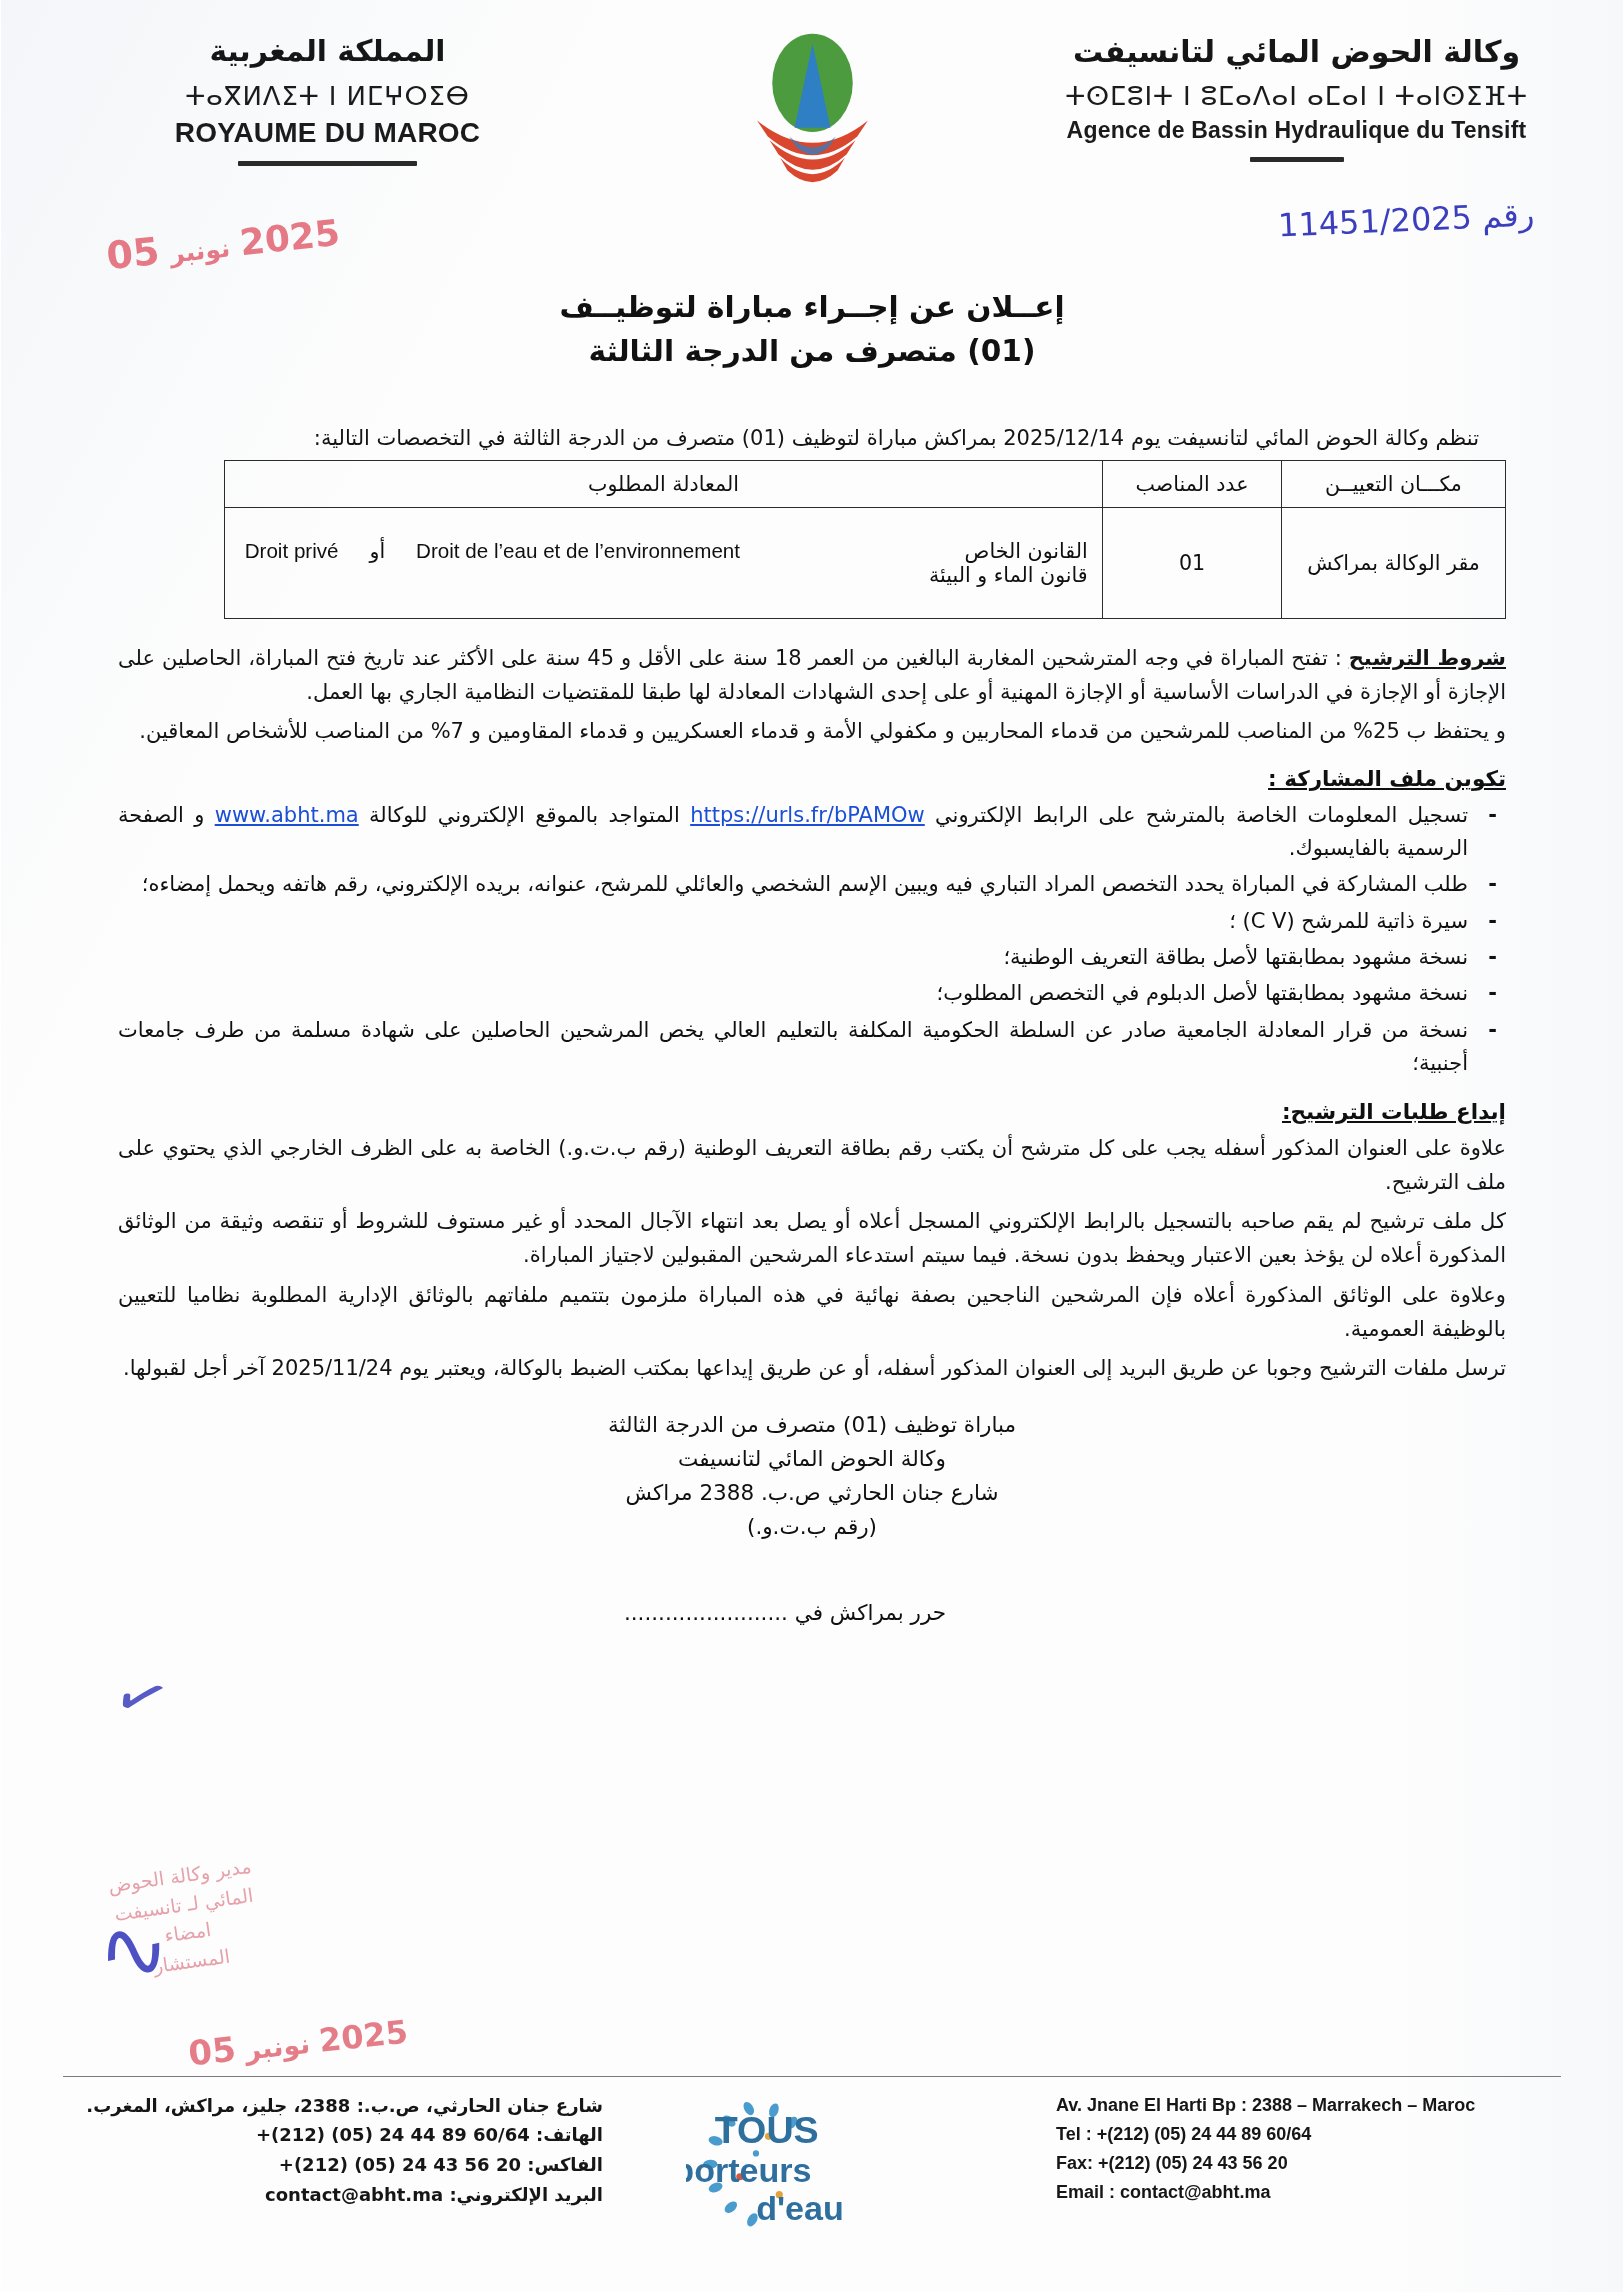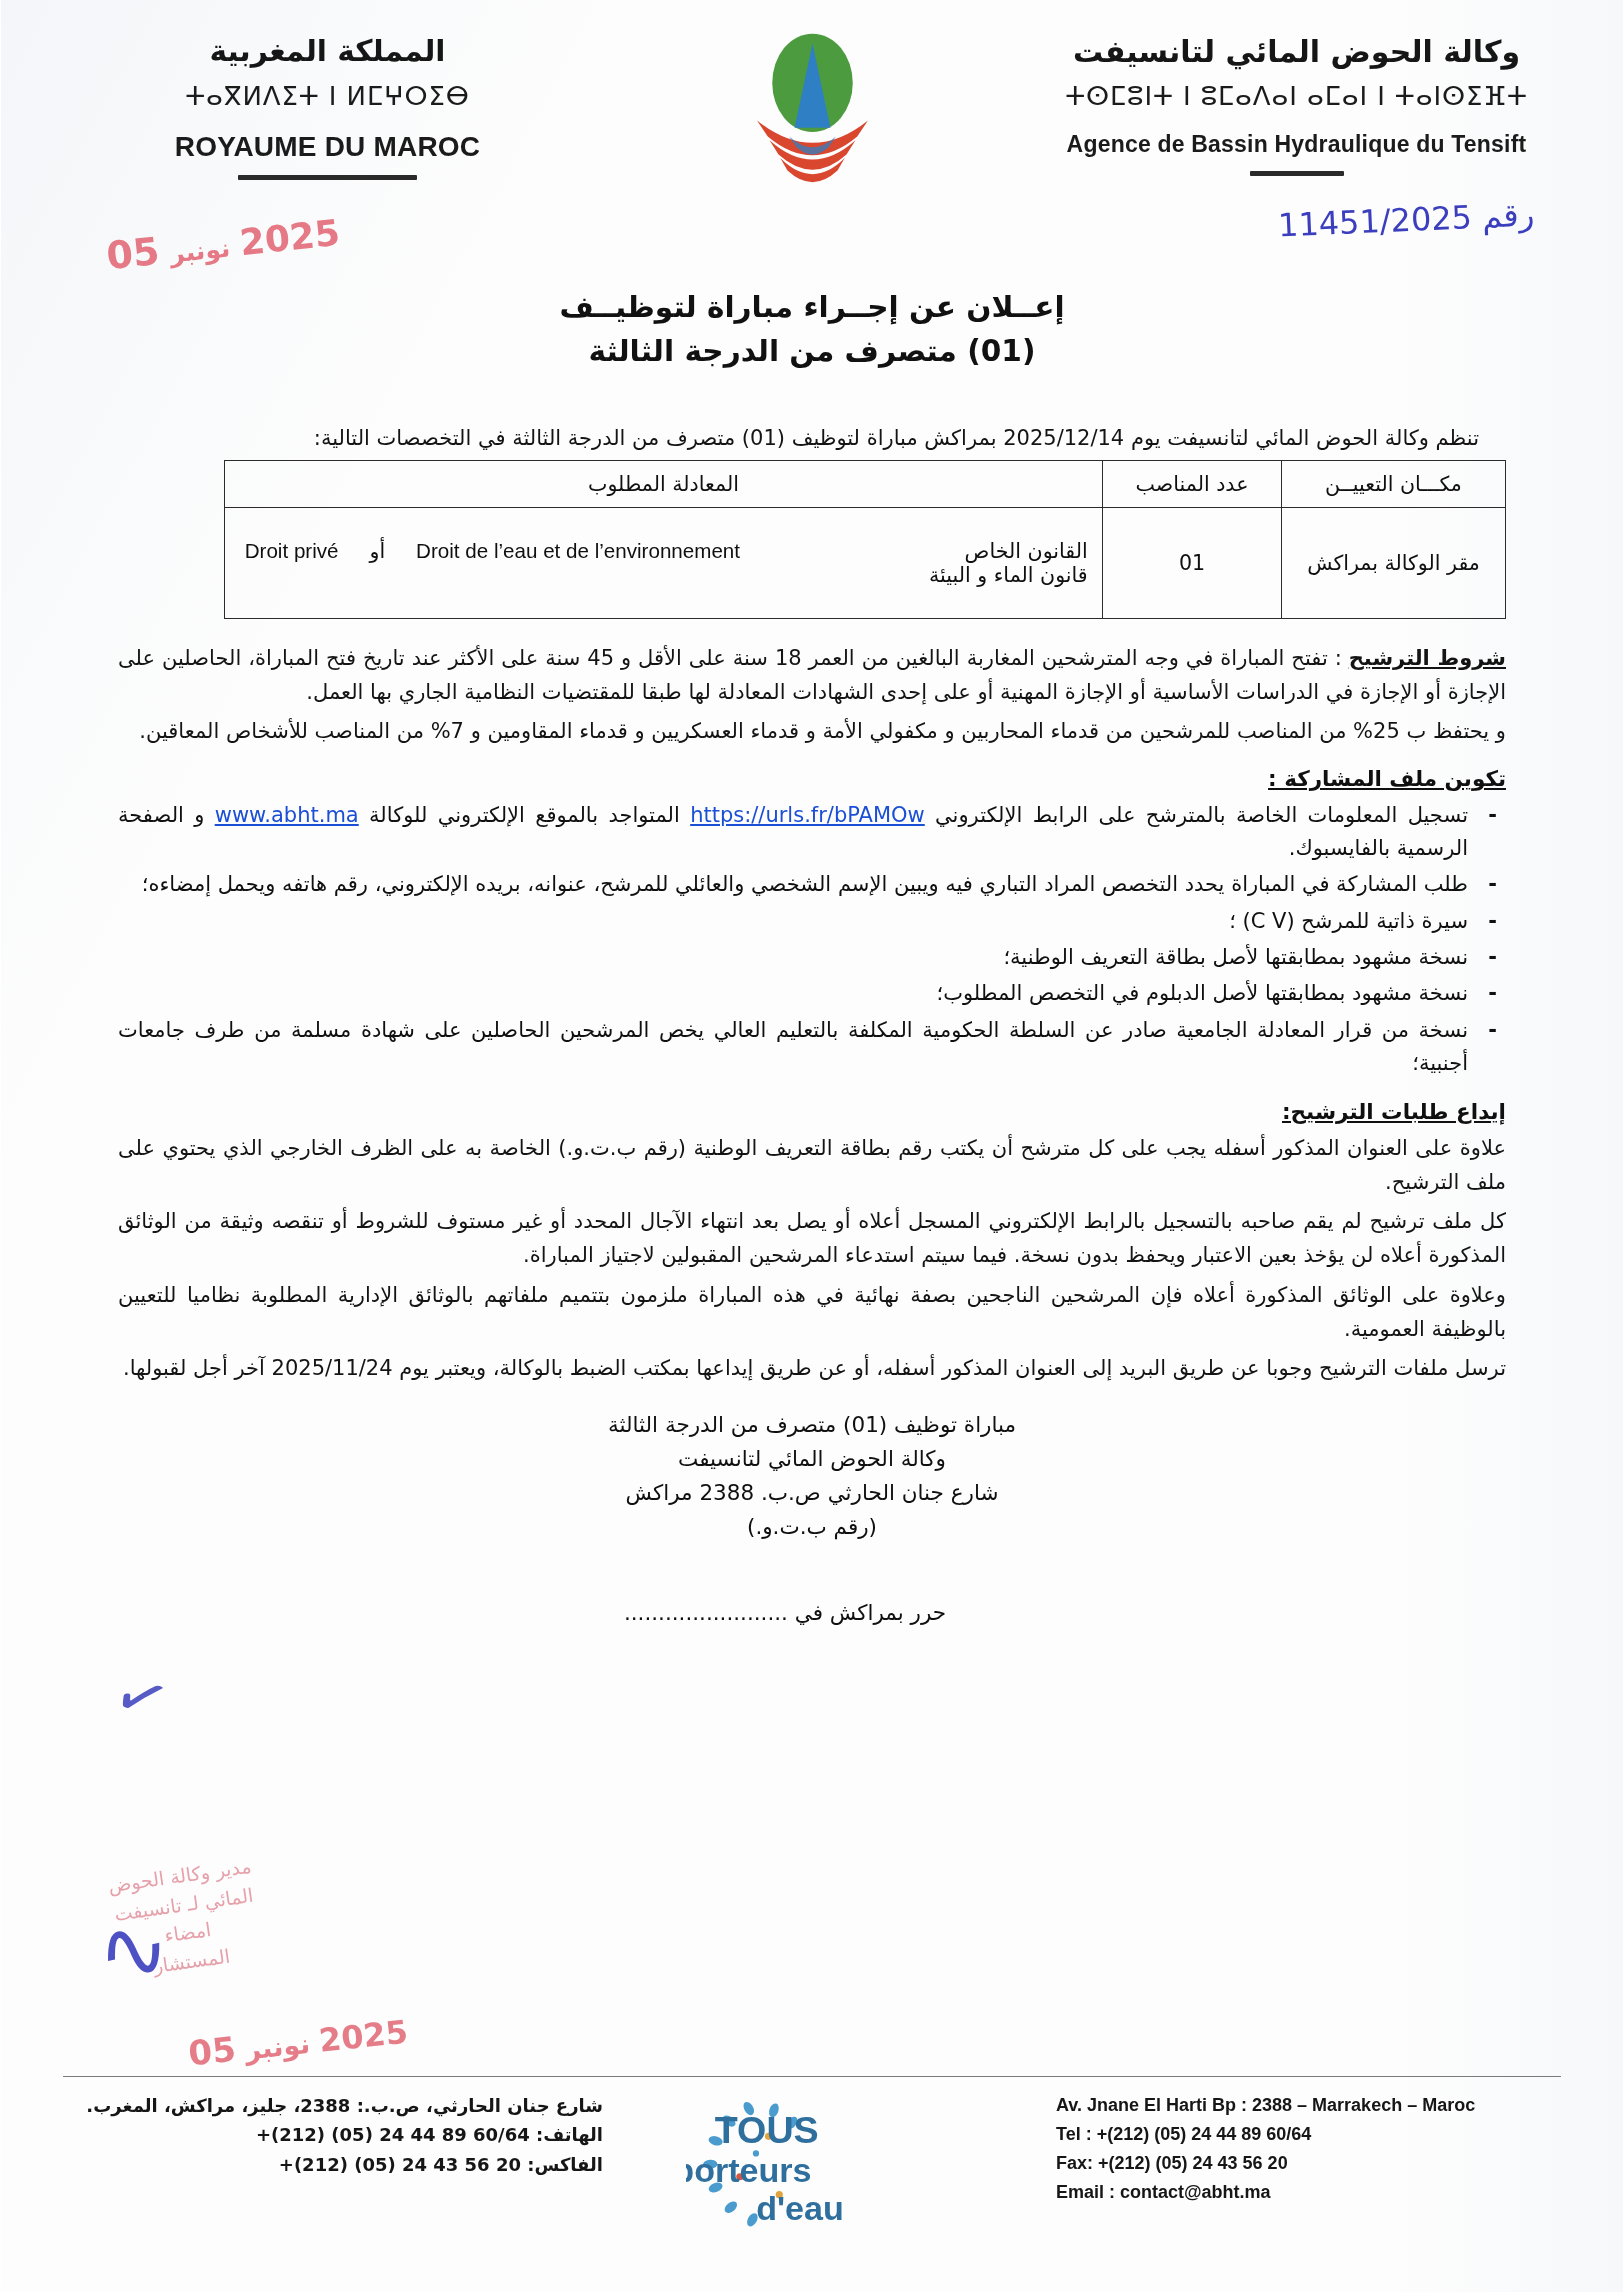--- a/index.html
+++ b/index.html
@@ -36,21 +36,21 @@
     font-weight:bold; font-size:30px; line-height:1.2; color:#161616;
     letter-spacing:0.4px;
   }
   .hdr-tif {
     font-family:"DejaVu Sans", sans-serif;
     font-size:26px; line-height:1.35; color:#1b1b1b; margin-top:9px;
     letter-spacing:0.9px; direction:ltr;
   }
   .hdr-fr {
     font-family:"Liberation Sans", sans-serif;
-    font-weight:bold; font-size:23px; margin-top:17px; color:#1b1b1b;
+    font-weight:bold; font-size:23px; margin-top:3px; color:#1b1b1b;
     direction:ltr; letter-spacing:0.2px;
   }
   .hdr-rule {
     width:94px; height:5.4px; background:#2a2a2a; margin:12.5px auto 0;
     border-radius:0.9px;
   }
   .hdr-block.right .hdr-ar { font-size:29.6px; }
   .hdr-block.right .hdr-fr { font-size:28px; }
   .hdr-block.right .hdr-rule { width:179px; }
 
@@ -364,17 +364,21 @@
     <div class="f-right">
       <div>شارع جنان الحارثي، ص.ب.: 2388، جليز، مراكش، المغرب.</div>
       <div>
         <span>الهاتف:</span>
         <span class="ltr-inline">+(212) (05) 24 44 89 60/64</span>
       </div>
       <div>
         <span>الفاكس:</span>
         <span class="ltr-inline">+(212) (05) 24 43 56 20</span>
       </div>
+      <div>
+        <span>البريد الإلكتروني:</span>
+        <span class="ltr-inline">contact@abht.ma</span>
+      </div>
     </div>
   </div>
 
 </div>
 
 
 </body></html>

